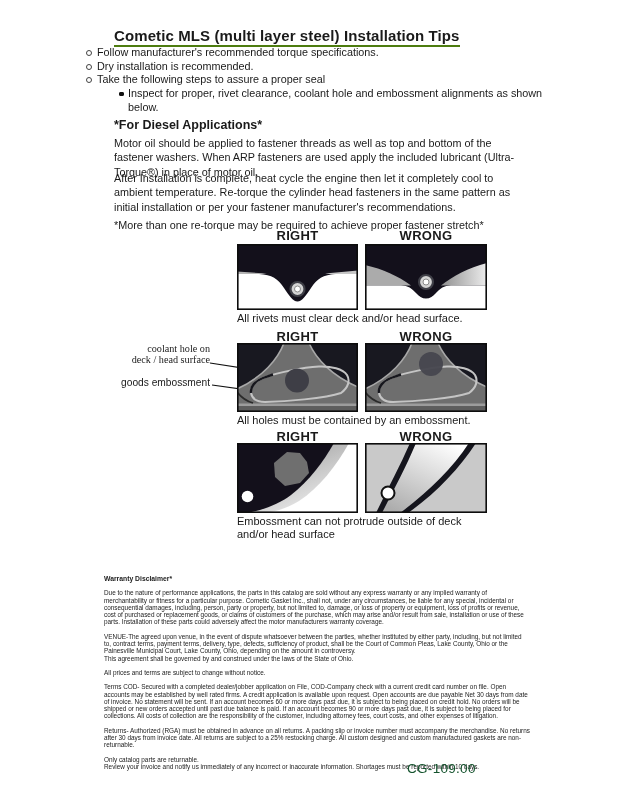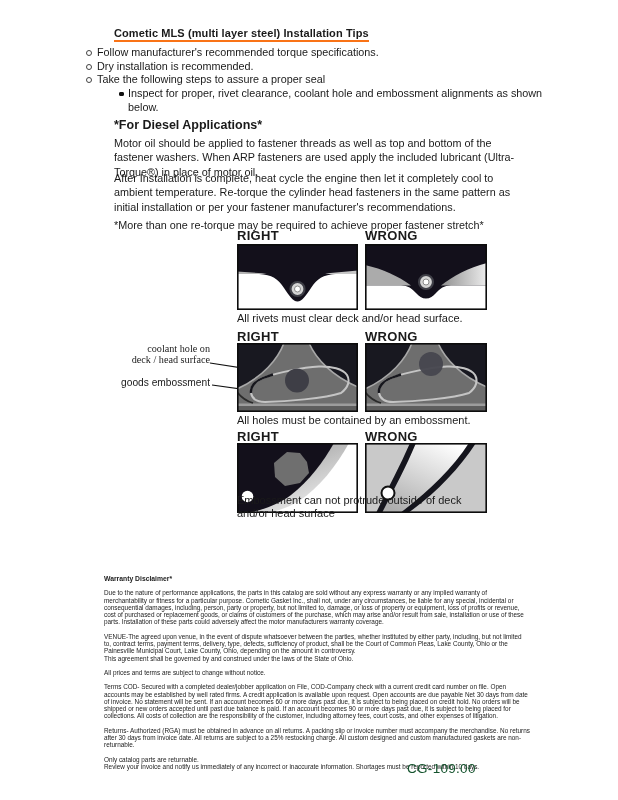--- a/index.html
+++ b/index.html
@@ -1,46 +1,46 @@
 <!DOCTYPE html>
 <html><head>
 <meta charset="utf-8">
 <style>
   html,body{margin:0;padding:0;background:#e8e8e8;}
   .page{position:relative;width:618px;height:800px;background:#ffffff;margin:0 auto;
         font-family:"Liberation Sans",sans-serif;color:#1a1a1a;overflow:hidden;}
 
   
-  .title{position:absolute;top:27px;left:114px;font-size:11px;font-weight:bold;
-         border-bottom:2px solid #f97316;padding-bottom:1px;letter-spacing:.1px;}
+  .title{position:absolute;top:27px;left:114px;font-size:15px;font-weight:bold;
+         border-bottom:2px solid #4d7c0f;padding-bottom:1px;letter-spacing:.1px;}
   .bullets{position:absolute;top:46px;left:86px;width:470px;font-size:10.8px;line-height:13.7px;}
   .b-item{position:relative;padding-left:11px;}
   .b-sub{position:relative;margin-left:33px;padding-left:9px;}
   .marker-o{position:absolute;left:0;top:4px;width:4px;height:4px;border:1px solid #444;border-radius:50%;}
   .marker-f{position:absolute;left:0;top:4.5px;width:4.5px;height:4.5px;background:#111;border-radius:50%;}
 
   
   .diesel-h{position:absolute;top:118px;left:114px;font-size:12.5px;font-weight:bold;}
   .para{position:absolute;left:114px;width:418px;font-size:10.8px;line-height:14.4px;}
   .p1{top:136px;}
   .p2{top:171px;}
   .note{top:218px;}
 
   
-  .col-label{position:absolute;font-size:13px;font-weight:bold;letter-spacing:.3px;}
+  .col-label{position:absolute;font-size:13px;font-weight:bold;text-align:center;letter-spacing:.3px;}
   .lab-right{left:237px;width:121px;}
   .lab-wrong{left:365px;width:122px;}
   .row1-lab{top:228px;} .row2-lab{top:329px;} .row3-lab{top:429px;}
   .figbox{position:absolute;line-height:0;}
   .figbox svg{display:block;}
   .bx-r1{top:244px;left:237px;} .bx-w1{top:244px;left:365px;}
   .bx-r2{top:343px;left:237px;} .bx-w2{top:343px;left:365px;}
   .bx-r3{top:443px;left:237px;} .bx-w3{top:443px;left:365px;}
   .caption{position:absolute;left:237px;font-size:11px;line-height:12.5px;white-space:pre-line;}
-  .cap1{top:312px;} .cap2{top:414px;} .cap3{top:494px;}
+  .cap1{top:312px;} .cap2{top:414px;} .cap3{top:515px;}
   .sidelabel{position:absolute;font-size:10.2px;line-height:11.4px;text-align:right;white-space:pre-line;}
   .sl-coolant{top:343px;left:85px;width:125px;font-family:Liberation Serif, serif;}
   .sl-emboss{top:377px;left:85px;width:125px;}
   .leader{position:absolute;top:356px;left:208px;}
 
   
   .warranty{position:absolute;top:575px;left:104px;width:426px;font-size:6.4px;line-height:7.3px;color:#222;}
   .warranty .w-h{font-weight:bold;font-size:6.8px;margin:0 0 7px 0;}
   .warranty p{margin:0 0 7px 0;white-space:pre-line;}
 

